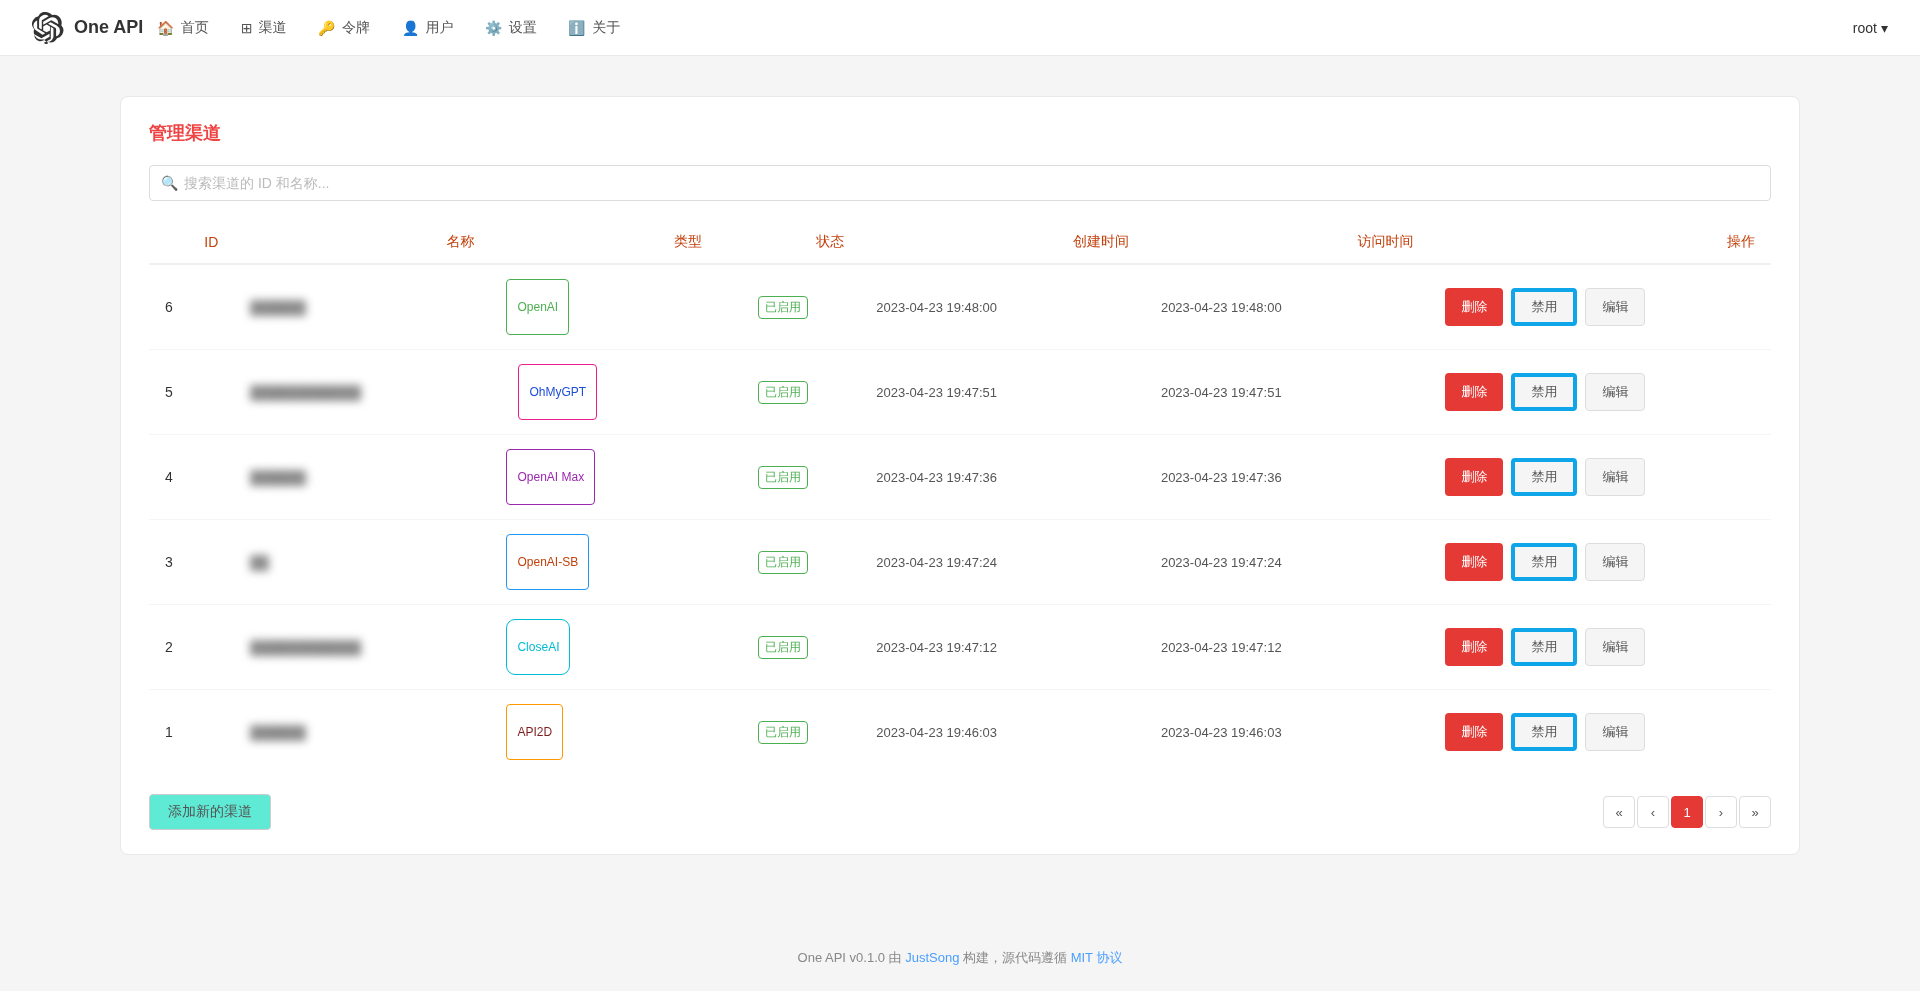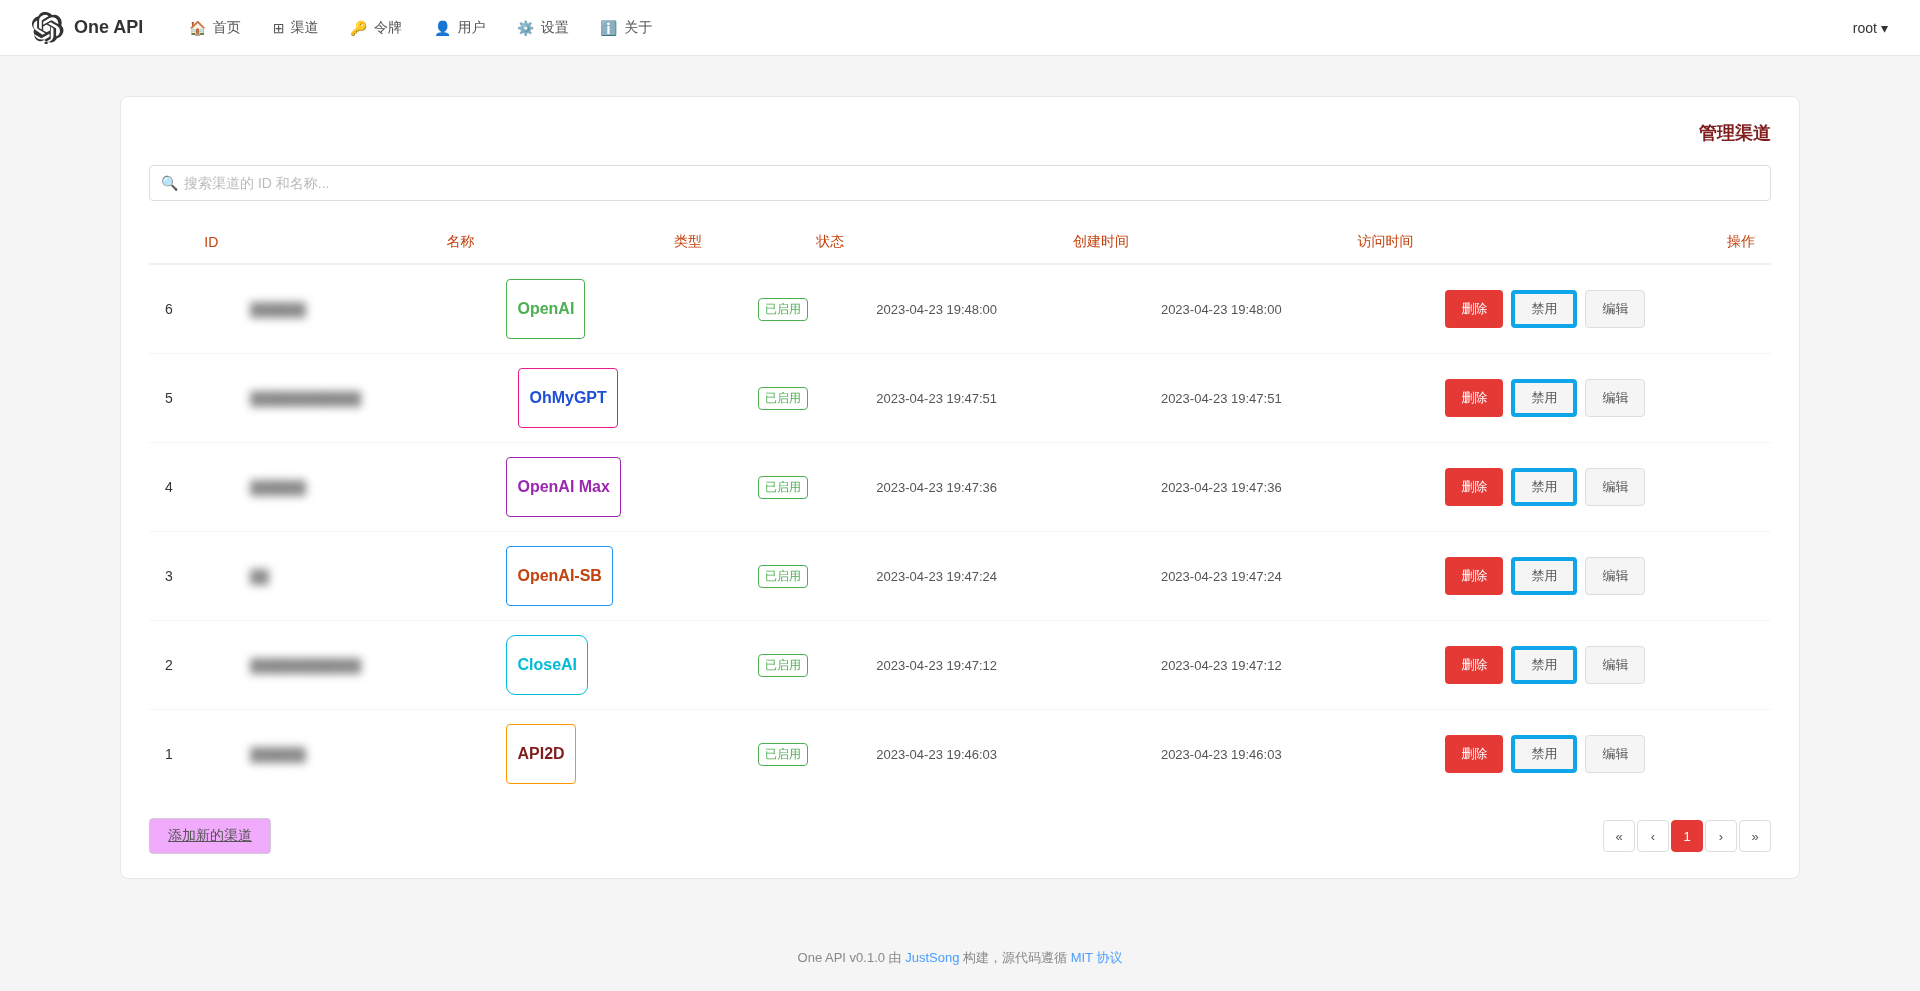--- a/index.html
+++ b/index.html
@@ -1,33 +1,33 @@
 <!DOCTYPE html>
 <html><head>
   <meta charset="utf-8">
   <style>
     * { box-sizing: border-box; margin: 0; padding: 0; }
     body { font-family: -apple-system, BlinkMacSystemFont, 'Segoe UI', sans-serif; background: #f5f5f5; color: #333; font-size: 14px; }
 
     
     .navbar { background: #fff; border-bottom: 1px solid #e8e8e8; display: flex; align-items: center; padding: 0 32px; height: 56px; justify-content: space-between; }
-    .navbar-left { display: flex; align-items: center; gap: 32px; }
+    .navbar-left { display: flex; align-items: center; }
     .navbar-brand { display: flex; align-items: center; gap: 10px; font-size: 18px; font-weight: 600; color: #333; }
     .brand-icon { width: 32px; height: 32px; }
     .nav-links { display: flex; gap: 4px; }
     .nav-item { display: flex; align-items: center; gap: 6px; padding: 8px 14px; color: #555; text-decoration: none; border-radius: 4px; cursor: pointer; font-size: 14px; }
     .nav-icon { font-size: 14px; }
     .user-dropdown { display: flex; align-items: center; gap: 4px; }
 
     
     .main { padding: 40px 120px; min-height: calc(100vh - 56px - 60px); }
 
     
     .card { background: #fff; border: 1px solid #e8e8e8; border-radius: 8px; padding: 24px 28px; }
-    .card-title { font-size: 18px; font-weight: 600; margin-bottom: 20px; color: #7f1d1d; text-align: right; }
+    .card-title { font-size: 18px; font-weight: 600; margin-bottom: 20px; color: #ef4444; }
 
     
     .search-wrap { position: relative; margin-bottom: 20px; }
     .search-icon-pos { position: absolute; left: 12px; top: 50%; transform: translateY(-50%); color: #aaa; font-size: 14px; }
     .search-input { width: 100%; padding: 9px 12px 9px 34px; border: 1px solid #ddd; border-radius: 4px; font-size: 14px; color: #333; outline: none; }
     .search-input::placeholder { color: #bbb; }
 
     
     table { width: 100%; border-collapse: collapse; }
     thead tr { border-bottom: 2px solid #f0f0f0; }
@@ -39,37 +39,37 @@
     td.name-col { width: 180px; }
     td.type-col { width: 160px; }
     td.status-col { width: 100px; }
     td.create-col, td.access-col { width: 200px; color: #555; font-size: 13px; }
     td.action-col { width: 240px; }
 
     
     .blurred { filter: blur(4px); color: #888; font-size: 13px; }
 
     
-    .badge { display: inline-block; padding: 20px 10px; border-radius: 4px; font-size: 16px; font-weight: 700; border: 1.5px solid; }
+    .badge { display: inline-block; padding: 20px 10px; border-radius: 4px; font-size: 12px; font-weight: 400; border: 1.5px solid; }
     .badge-openai { color: #4caf50; border-color: #4caf50; }
     .badge-ohmygpt { color: #1d4ed8; border-color: #e91e8c; margin-left: 12px; }
     .badge-openaimax { color: #9c27b0; border-color: #9c27b0; }
     .badge-openaisb { color: #c2410c; border-color: #2196f3; }
     .badge-closeai { color: #00bcd4; border-color: #00bcd4; border-radius: 9px; }
     .badge-api2d { color: #7f1d1d; border-color: #ff9800; }
 
     
     .status-badge { display: inline-block; padding: 2px 6px; border-radius: 4px; font-size: 12px; font-weight: 500; border: 1.5px solid; color: #4caf50; border-color: #4caf50; margin-left: 24px; }
 
     
     .btn { display: inline-block; padding: 6px 16px; border-radius: 4px; font-size: 13px; cursor: pointer; border: none; font-weight: 400; }
     .btn-delete { background: #e53935; color: #fff; }
     .btn-disable { background: #f5f5f5; color: #555; border: 4px solid #0ea5e9; }
     .btn-edit { background: #f5f5f5; color: #555; border: 1px solid #ddd; }
-    .btn-add { background: #f0abfc; color: #555; border: 1px solid #ccc; padding: 8px 18px; font-size: 14px; border-radius: 4px; cursor: pointer; text-decoration: underline; }
+    .btn-add { background: #5eead4; color: #555; border: 1px solid #ccc; padding: 8px 18px; font-size: 14px; border-radius: 4px; cursor: pointer; }
     .action-group { display: flex; gap: 8px; }
 
     
     .table-footer { display: flex; align-items: center; justify-content: space-between; margin-top: 20px; }
 
     
     .pagination { display: flex; gap: 2px; align-items: center; }
     .page-btn { width: 32px; height: 32px; display: flex; align-items: center; justify-content: center; border: 1px solid #ddd; background: #fff; border-radius: 4px; cursor: pointer; color: #555; font-size: 13px; }
     .page-btn.active { background: #e53935; color: #fff; border-color: #e53935; }
 

